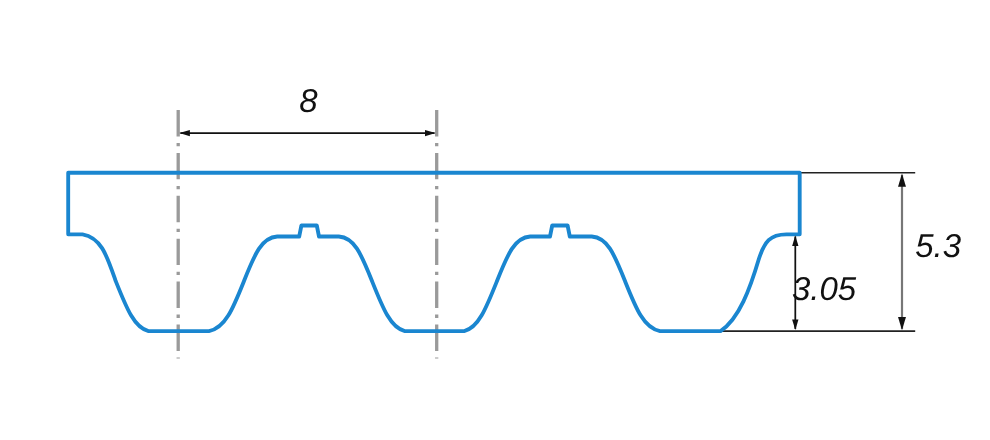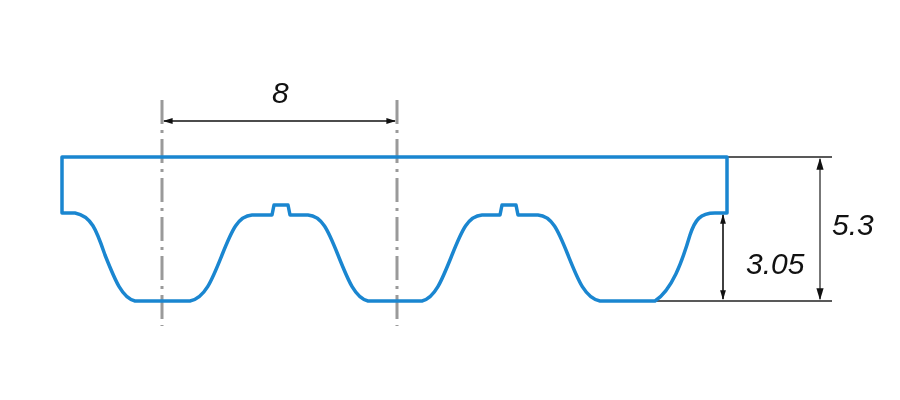--- a/index.html
+++ b/index.html
@@ -1,21 +1,21 @@
 <!DOCTYPE html>
 <html><head>
   <meta charset="utf-8">
   <style>
     html, body { margin: 0; padding: 0; background: #ffffff; }
     body { width: 900px; height: 400px; overflow: hidden; position: relative; font-family: "Liberation Sans", sans-serif; }
     #canvas { position: absolute; left: 0; top: 0; width: 900px; height: 400px; }
     .dim-label { position: absolute; font-family: "Liberation Sans", sans-serif; font-style: italic; font-size: 30px; color: #111; line-height: 1; }
     #label-pitch { left: 272px; top: 78px; }
     #label-total { left: 832px; top: 210px; }
-    #label-tooth { left: 746px; top: 249px; }
+    #label-tooth { left: 720px; top: 249px; }
   </style>
 </head>
 <body>
 
 <svg id="canvas" viewBox="0 0 900 400" xmlns="http://www.w3.org/2000/svg">
   <defs>
     <marker id="arrow" viewBox="0 0 10 10" refX="9" refY="5" markerWidth="9" markerHeight="6" orient="auto-start-reverse">
       <path d="M0,2 L10,5 L0,8 z" fill="#111"></path>
     </marker>
   </defs>

